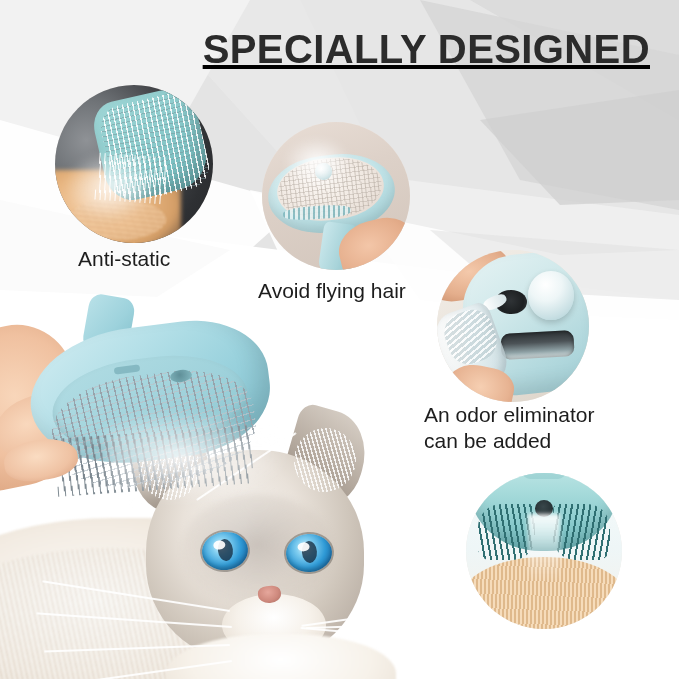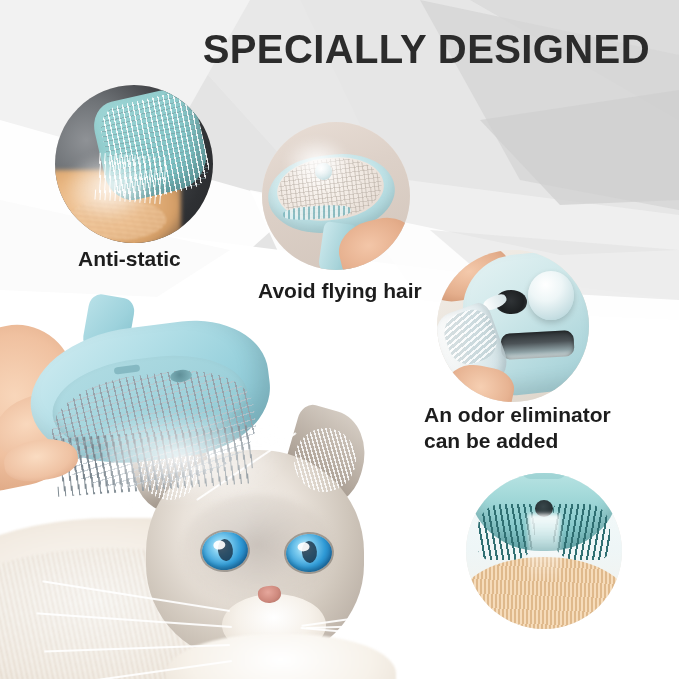--- a/index.html
+++ b/index.html
@@ -11,34 +11,34 @@
     -webkit-font-smoothing:antialiased;
   }
   #poster{position:relative;width:679px;height:679px;overflow:hidden;background:#fff;}
 
   
   .bg-layer{position:absolute;inset:0;}
 
   
   .title-block{
     position:absolute;left:200px;top:26px;width:450px;
-    text-align:right;z-index:30;
+    text-align:right;z-index:30;text-decoration:underline;
   }
   .title-line{
     display:block;
     font-size:40px;line-height:47px;
     font-weight:bold;letter-spacing:0.4px;
     color:#2b2b2b;white-space:nowrap;
   }
 
   
   .caption{
     position:absolute;z-index:32;
     font-size:21px;line-height:26px;
-    color:#1d1d1d;font-weight:bold;white-space:pre-line;
+    color:#1d1d1d;font-weight:normal;white-space:pre-line;
   }
   #cap-1{left:78px;top:246px;}
   #cap-2{left:258px;top:278px;}
   #cap-3{left:424px;top:402px;text-align:left;width:190px;}
   #cap-4{left:496px;top:623px;}
 
   
   .inset{
     position:absolute;border-radius:50%;overflow:hidden;z-index:25;
     background:#efeae6;

